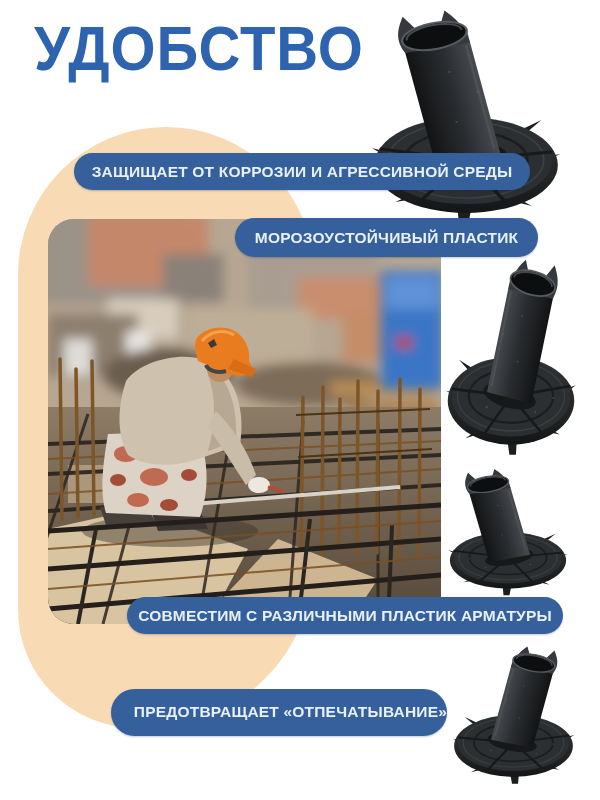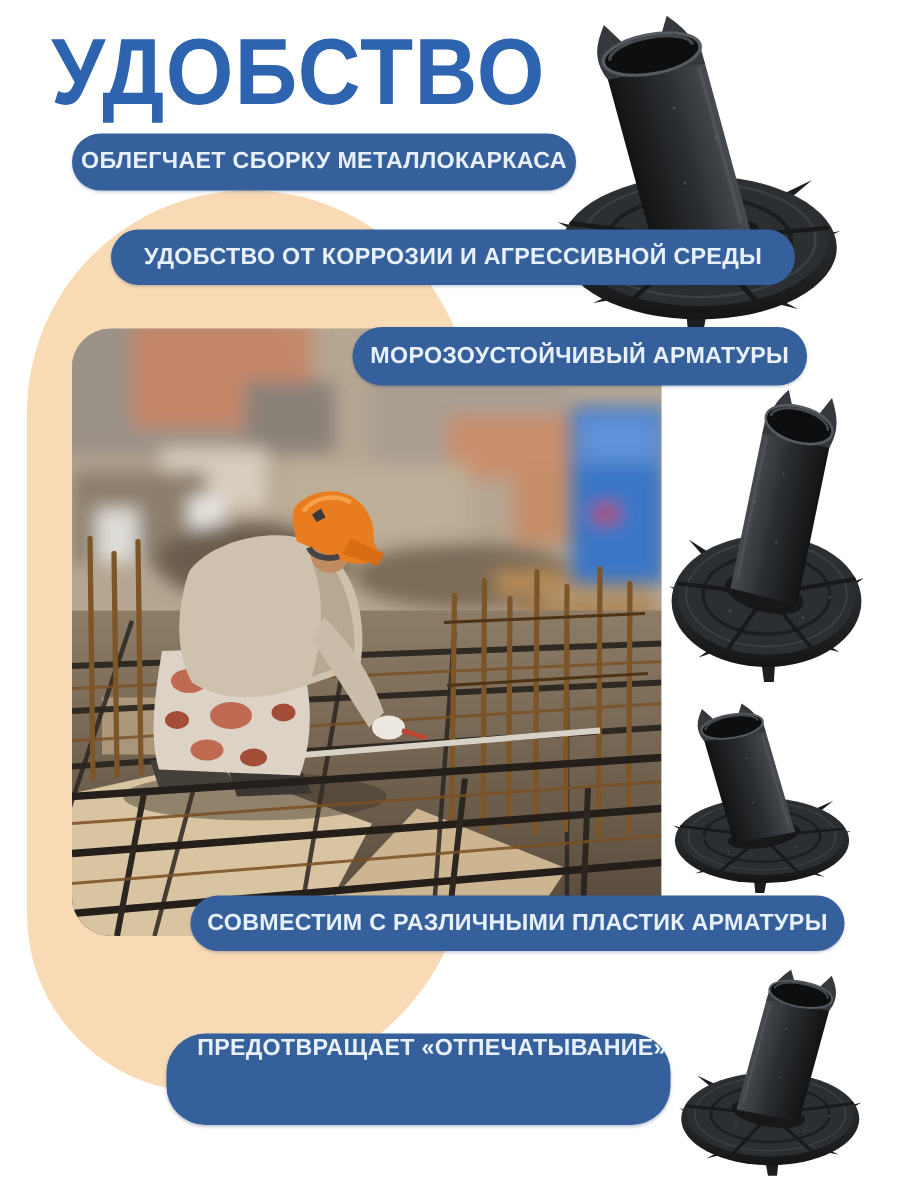--- a/index.html
+++ b/index.html
@@ -36,22 +36,22 @@
     position:absolute;background:var(--banner-blue);color:var(--banner-text);
     border-radius:999px;display:flex;align-items:center;justify-content:center;
     font-size:15.5px;font-weight:bold;letter-spacing:.2px;white-space:nowrap;
     box-shadow:0 1px 2px rgba(20,40,80,.25);
   }
   .banner-1{left:48px;top:89px;width:336px;height:38px;}
   .banner-2{left:74px;top:153px;width:456px;height:37px;}
   .banner-3{left:235px;top:218px;width:303px;height:39px;}
   .banner-4{left:127px;top:597px;width:436px;height:37px;}
   .banner-5{
-    left:111px;top:689px;width:336px;height:61px;border-radius:26px;
-    flex-direction:row;align-items:flex-start;justify-content:center;
+    left:111px;top:689px;width:336px;height:47px;border-radius:26px;
+    flex-direction:column;align-items:flex-end;justify-content:center;
     padding-left:18px;line-height:1.3;
   }
   .product{position:absolute;}
   .product svg{display:block;width:100%;height:100%;}
   .product-1{left:360px;top:2px;width:212px;height:230px;}
   .product-2{left:438px;top:252px;width:146px;height:210px;}
   .product-3{left:441px;top:464px;width:134px;height:136px;}
   .product-4{left:445px;top:641px;width:137px;height:148px;}
   .flip{transform:scaleX(-1);}
   .defs-hidden{position:absolute;width:0;height:0;overflow:hidden;}
@@ -260,28 +260,25 @@
     <svg class="flip" viewBox="0 0 180 230" preserveAspectRatio="none">
         <use href="#spacerShape"></use>
       </svg>
   </div>
   <div class="product product-4">
     <svg viewBox="0 0 180 230" preserveAspectRatio="none">
         <use href="#spacerShape"></use>
       </svg>
   </div>
 
-  <div class="banner banner-1">
-    <span>ОБЛЕГЧАЕТ СБОРКУ МЕТАЛЛОКАРКАСА</span>
-  </div>
   <div class="banner banner-2">
-    <span>УДОБСТВО ОТ КОРРОЗИИ И АГРЕССИВНОЙ СРЕДЫ</span>
+    <span>ЗАЩИЩАЕТ ОТ КОРРОЗИИ И АГРЕССИВНОЙ СРЕДЫ</span>
   </div>
   <div class="banner banner-3">
-    <span>МОРОЗОУСТОЙЧИВЫЙ АРМАТУРЫ</span>
+    <span>МОРОЗОУСТОЙЧИВЫЙ ПЛАСТИК</span>
   </div>
   <div class="banner banner-4">
     <span>СОВМЕСТИМ С РАЗЛИЧНЫМИ ПЛАСТИК АРМАТУРЫ</span>
   </div>
   <div class="banner banner-5">
     <span>ПРЕДОТВРАЩАЕТ «ОТПЕЧАТЫВАНИЕ»</span>
   </div>
 
 </div>
 

